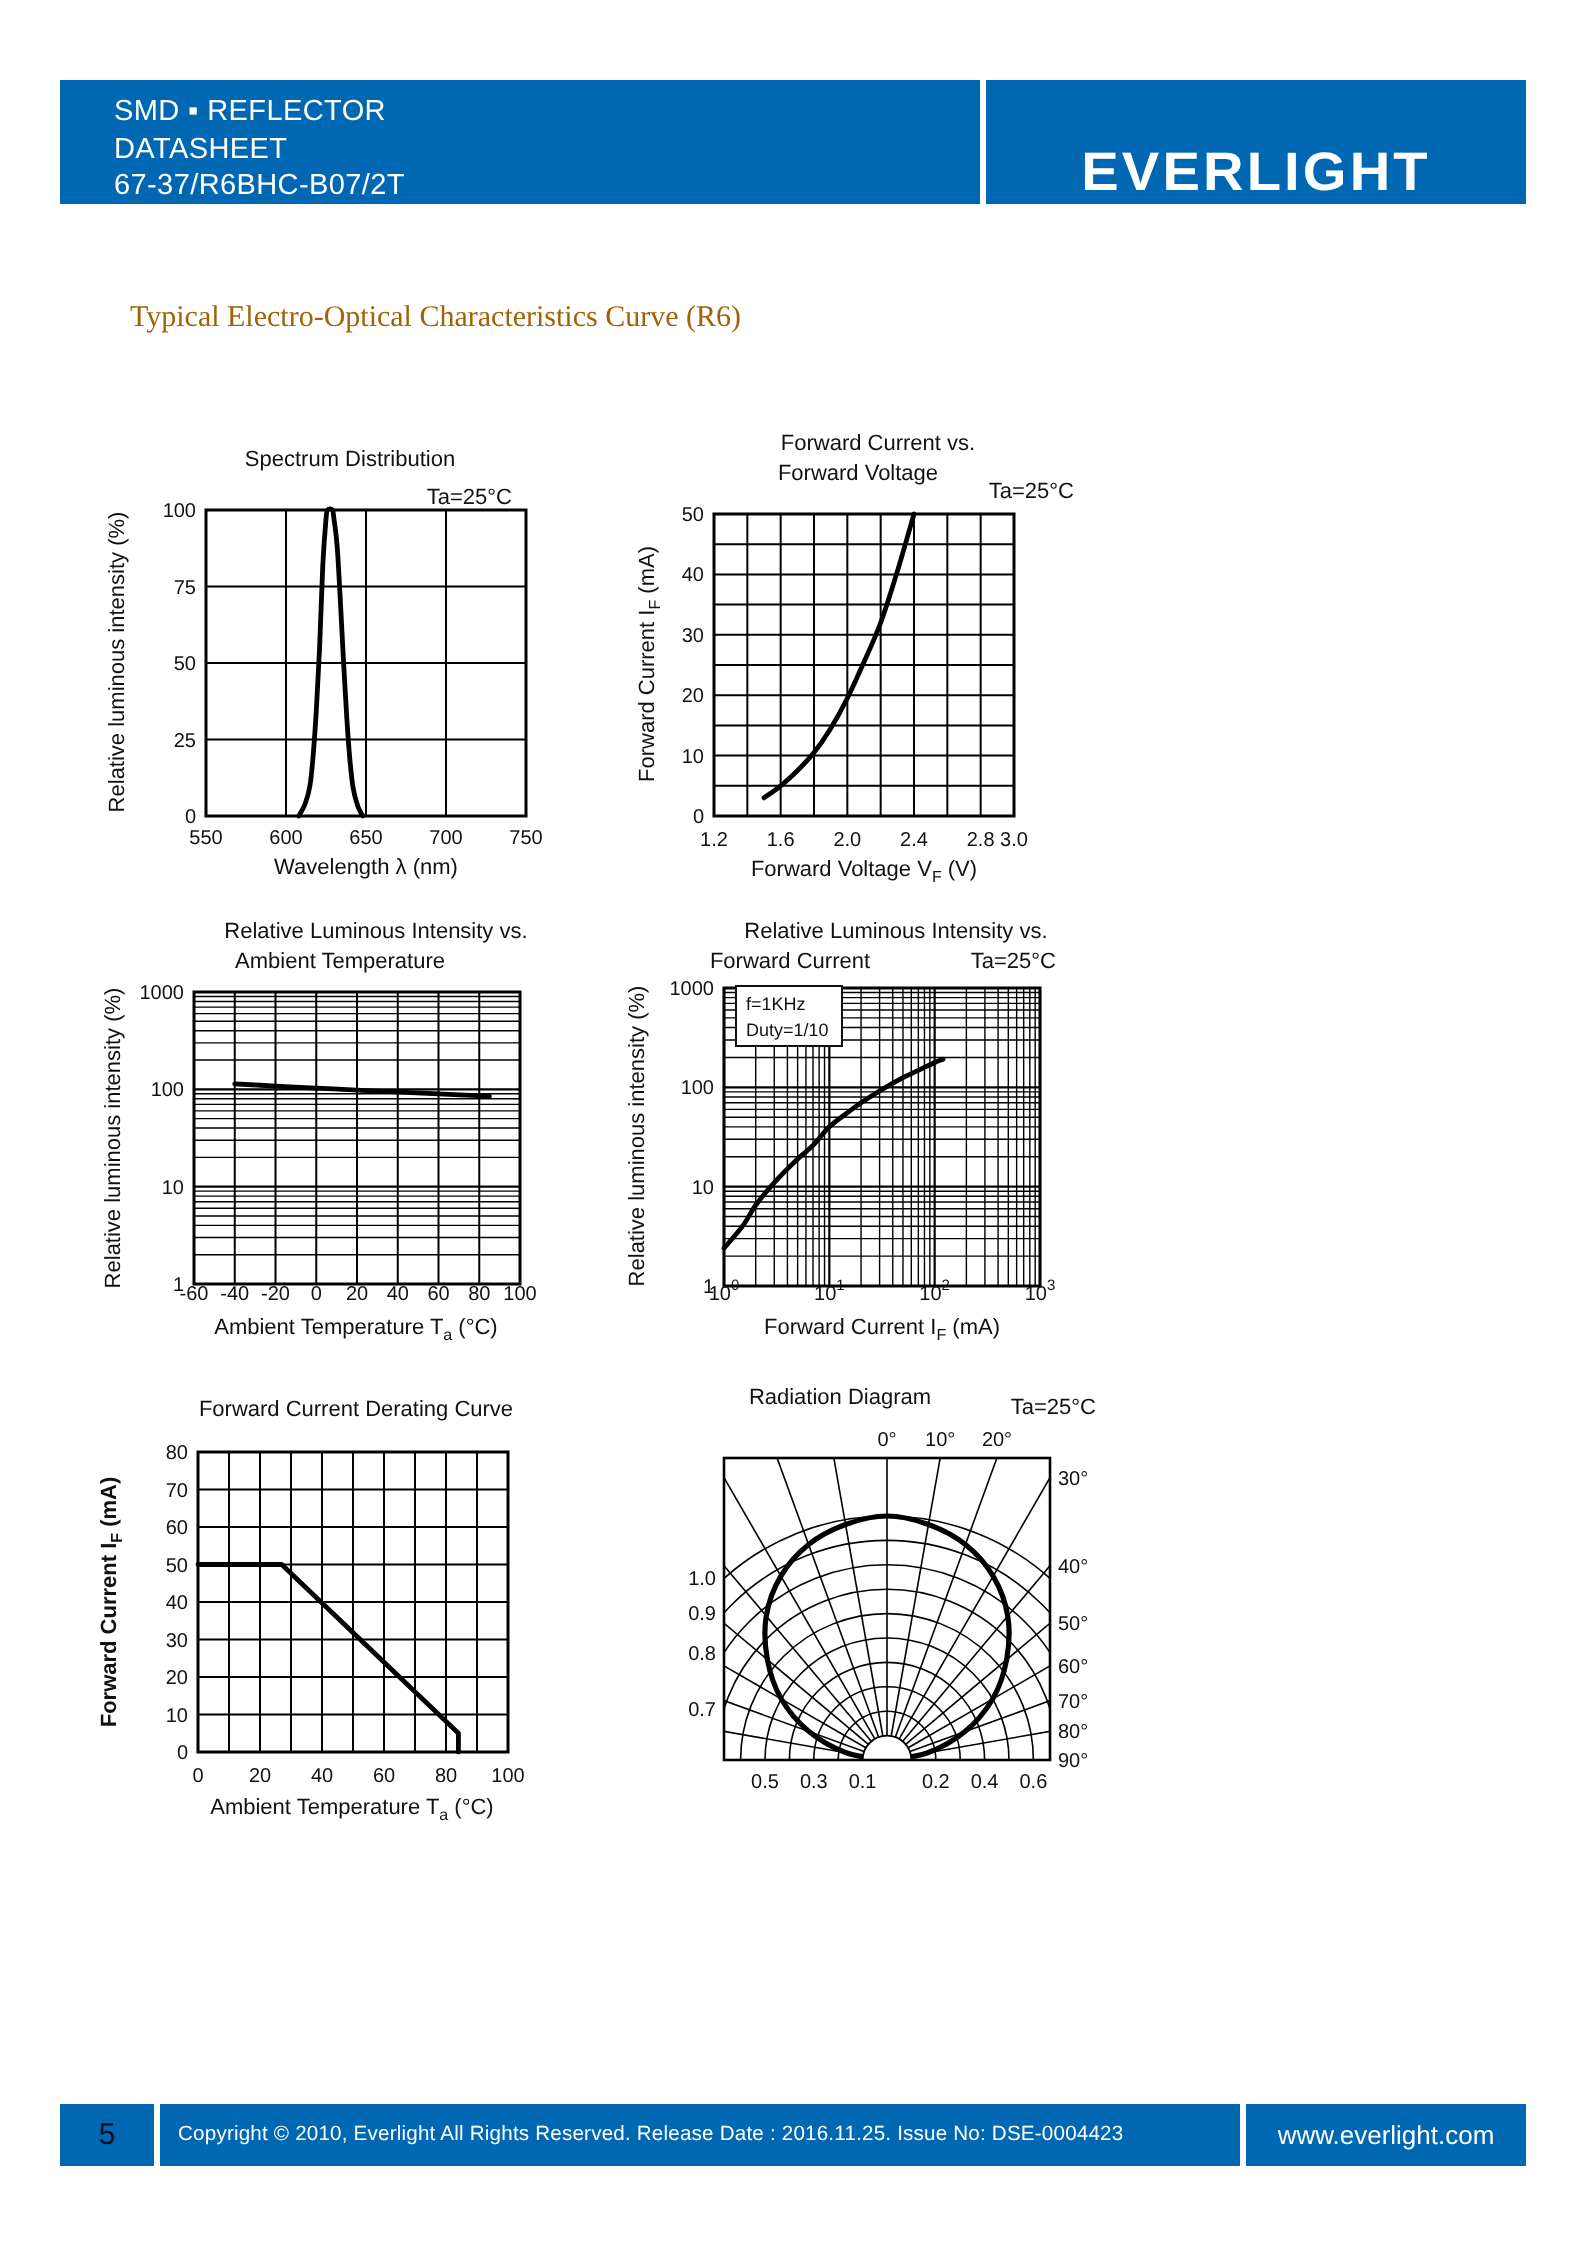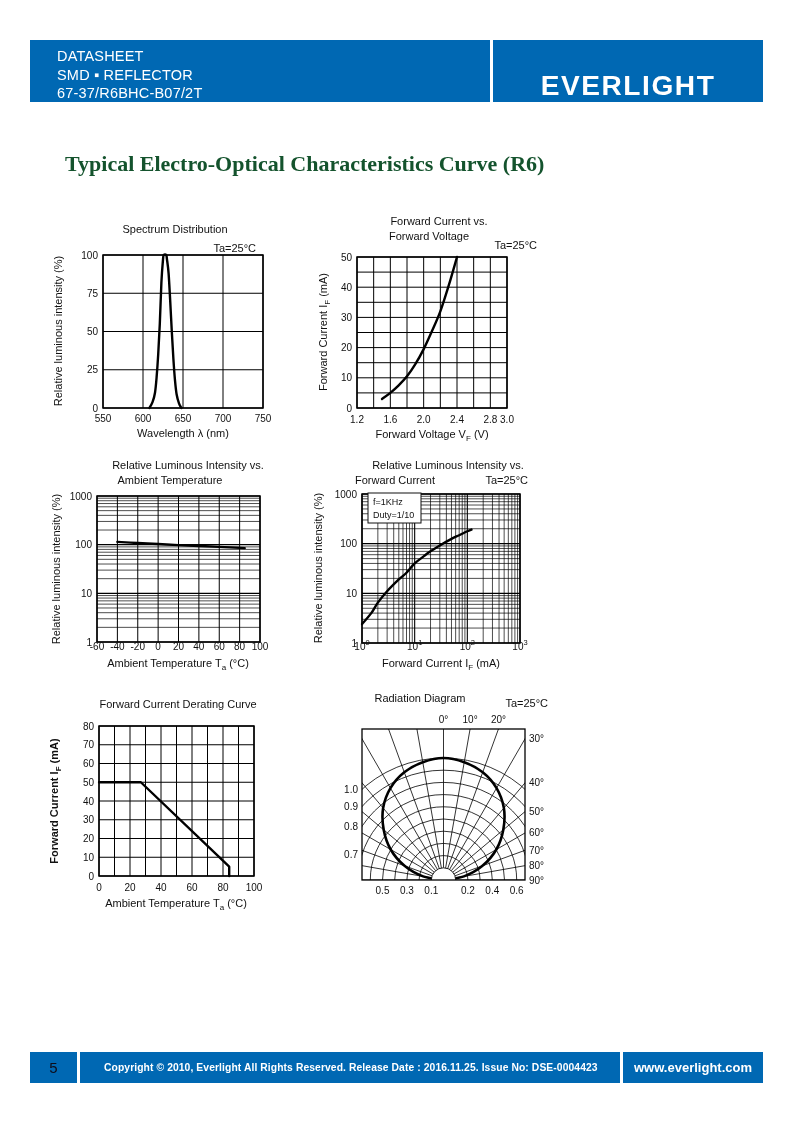--- a/index.html
+++ b/index.html
@@ -7,46 +7,46 @@
         font-family:"Liberation Sans","DejaVu Sans",sans-serif;color:#111;overflow:hidden;}
   
   .banner{position:absolute;left:30px;top:40px;width:733px;height:62px;display:flex;}
   .banner-left{width:460px;box-sizing:border-box;padding:7px 0 0 27px;color:#fff;
                font-size:14.5px;line-height:18.5px;letter-spacing:.2px;}
   .banner-div{width:3px;background:#fff;}
   .banner-right{flex:1;display:flex;align-items:flex-end;justify-content:center;}
   .logo{color:#fff;font-weight:bold;font-size:27px;letter-spacing:1.5px;transform:scaleX(1.04);}
   
   .doc-title{position:absolute;left:65px;top:151px;margin:0;
-             font-family:"Liberation Serif","DejaVu Serif",serif;font-size:22px;font-weight:bold;color:#14532d;}
+             font-family:"Liberation Serif","DejaVu Serif",serif;font-size:15px;font-weight:normal;color:#a16207;}
   
   svg.chart{position:absolute;overflow:visible;}
   svg.chart text{fill:#111;font-family:"Liberation Sans","DejaVu Sans",sans-serif;}
   .ct{font-size:11px;}
   .mid{text-anchor:middle;}
   .end{text-anchor:end;}
   .axl{font-size:11px;}
   .lg{font-size:9px;}
   
   .footer{position:absolute;left:30px;top:1052px;width:733px;height:31px;display:flex;align-items:stretch;}
   .page-num{width:47px;display:flex;align-items:center;justify-content:center;
             color:#0d0d1a;font-size:15px;}
   .f-div{width:3px;background:#fff;}
-  .copy{flex:1;display:flex;align-items:center;padding-left:24px;color:#fff;font-size:10.3px;letter-spacing:.1px;font-weight:bold;}
-  .site{width:140px;display:flex;align-items:center;justify-content:center;color:#fff;font-size:13px;font-weight:bold;}
+  .copy{flex:1;display:flex;align-items:center;padding-left:9px;color:#fff;font-size:10.3px;letter-spacing:.1px;}
+  .site{width:140px;display:flex;align-items:center;justify-content:center;color:#fff;font-size:13px;}
 </style>
 </head>
 <body>
 
 <div class="page">
 
   <header class="banner" id="banner" style="background: rgb(0, 104, 179);">
     <div class="banner-left">
+      <div>SMD ▪ REFLECTOR</div>
       <div>DATASHEET</div>
-      <div>SMD ▪ REFLECTOR</div>
       <div>67-37/R6BHC-B07/2T</div>
     </div>
     <div class="banner-div"></div>
     <div class="banner-right">
       <span class="logo">EVERLIGHT</span>
     </div>
   </header>
 
   <h1 class="doc-title">Typical Electro-Optical Characteristics Curve (R6)</h1>
 

